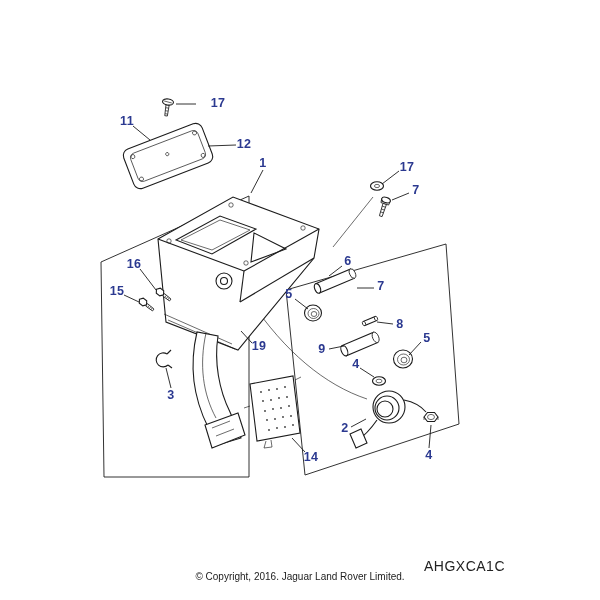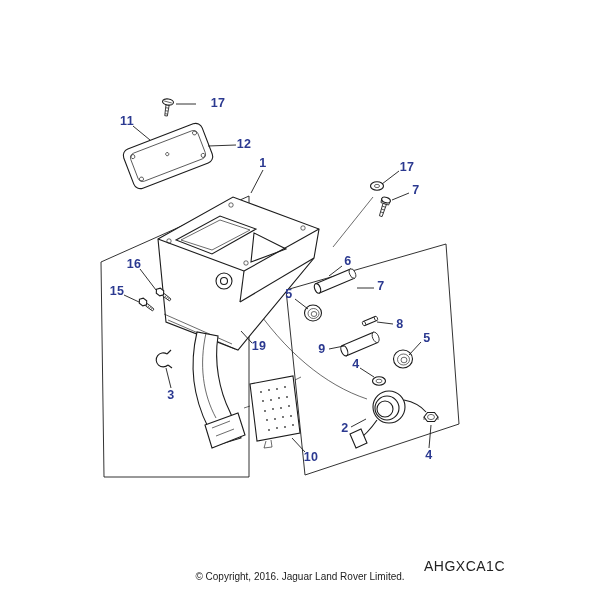--- a/index.html
+++ b/index.html
@@ -242,21 +242,21 @@
   <span class="callout" style="left:218px;top:103px">17</span>
   <span class="callout" style="left:127px;top:121px">11</span>
   <span class="callout" style="left:244px;top:144px">12</span>
   <span class="callout" style="left:263px;top:163px">1</span>
   <span class="callout" style="left:407px;top:167px">17</span>
   <span class="callout" style="left:416px;top:190px">7</span>
   <span class="callout" style="left:134px;top:264px">16</span>
   <span class="callout" style="left:117px;top:291px">15</span>
   <span class="callout" style="left:259px;top:346px">19</span>
   <span class="callout" style="left:171px;top:395px">3</span>
-  <span class="callout" style="left:311px;top:457px">10</span>
+  <span class="callout" style="left:311px;top:457px">14</span>
   <span class="callout" style="left:348px;top:261px">6</span>
   <span class="callout" style="left:381px;top:286px">7</span>
   <span class="callout" style="left:289px;top:294px">5</span>
   <span class="callout" style="left:400px;top:324px">8</span>
   <span class="callout" style="left:322px;top:349px">9</span>
   <span class="callout" style="left:427px;top:338px">5</span>
   <span class="callout" style="left:356px;top:364px">4</span>
   <span class="callout" style="left:345px;top:428px">2</span>
   <span class="callout" style="left:429px;top:455px">4</span>
 

